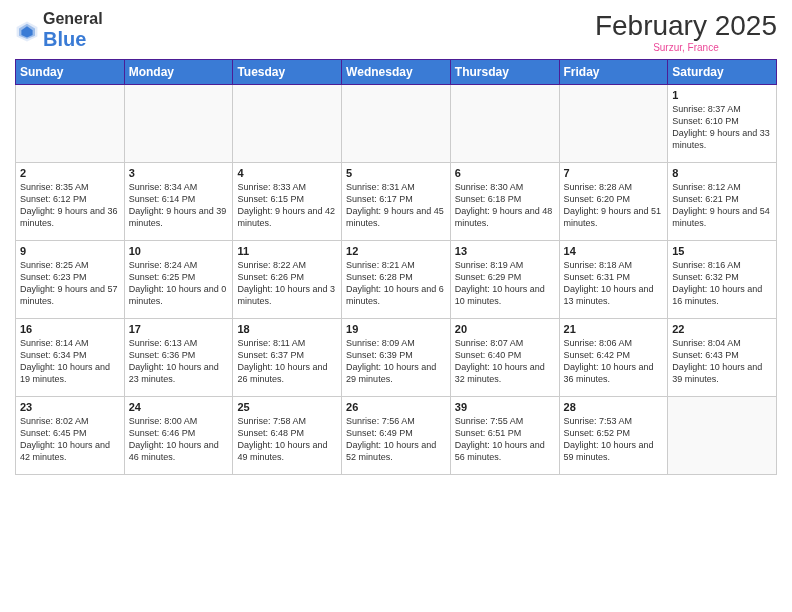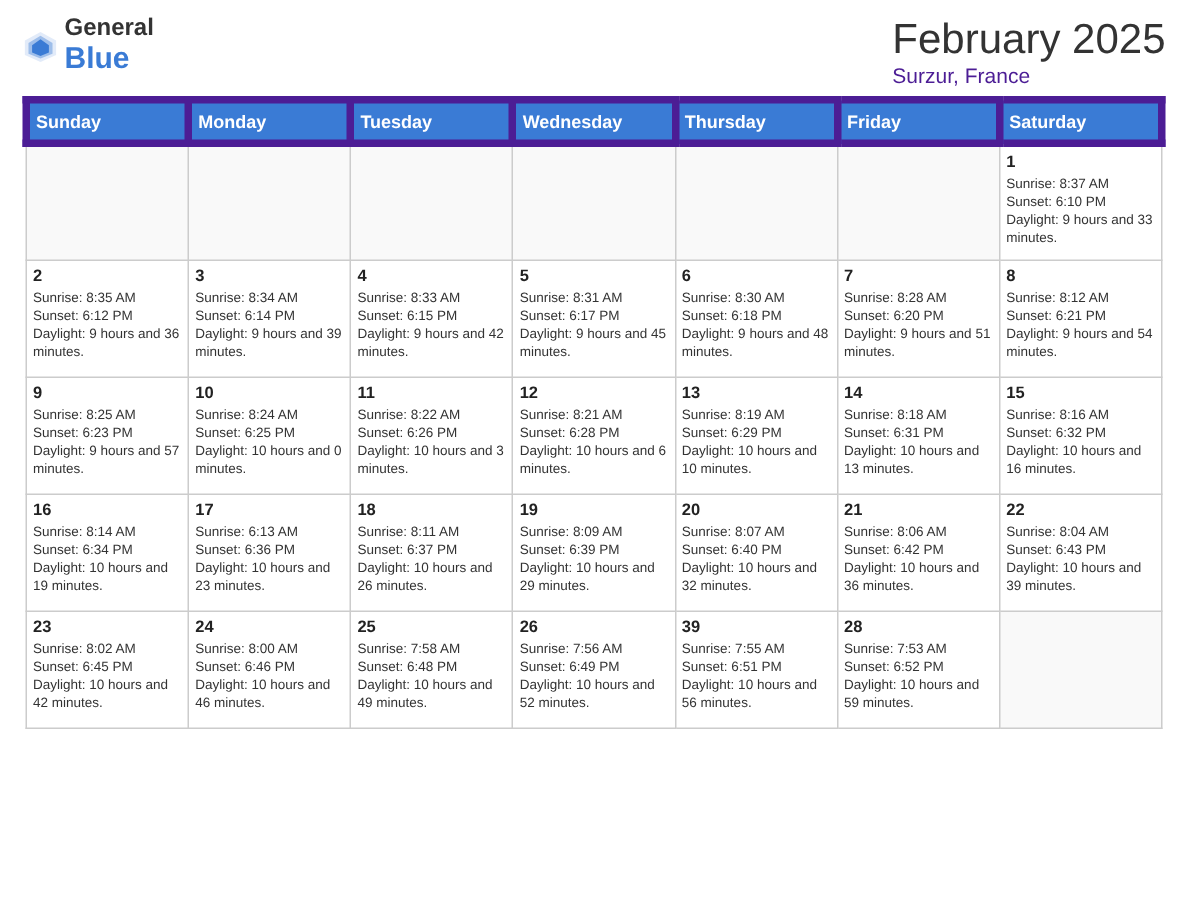--- a/index.html
+++ b/index.html
@@ -35,44 +35,44 @@
     .logo-text-blue {
       font-size: 20px;
       font-weight: bold;
       color: #3a7bd5;
     }
     .logo-icon {
       width: 24px;
       height: 24px;
     }
     .title-block {
-      text-align: left;
+      text-align: center;
     }
     .month-title {
       font-size: 28px;
       color: #333;
       font-weight: normal;
     }
     .location {
-      font-size: 14px;
-      color: #4c1d95;
+      font-size: 10px;
+      color: #ec4899;
     }
     .calendar {
       width: 100%;
       border-collapse: collapse;
       table-layout: fixed;
     }
     .calendar th {
       background: #3a7bd5;
       color: #fff;
       padding: 5px 4px;
       text-align: left;
       font-size: 12px;
       font-weight: bold;
-      border: 5px solid #4c1d95;
+      border: 1px solid #4c1d95;
     }
     .calendar td {
       border: 1px solid #ccc;
       vertical-align: top;
       padding: 4px 4px 3px 4px;
       height: 78px;
       background: #fff;
       font-size: 9.5px;
       color: #333;
     }

